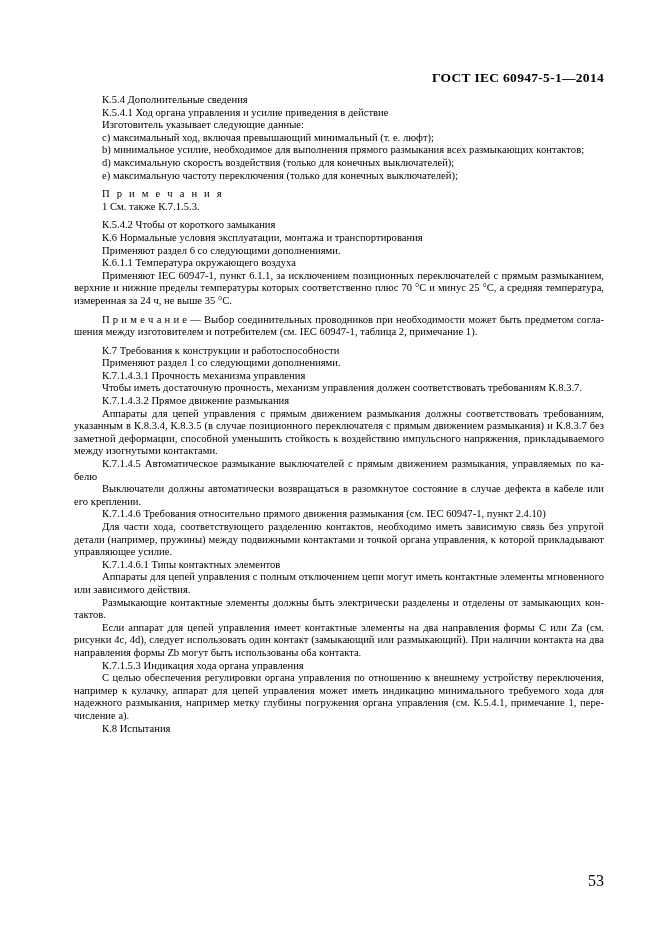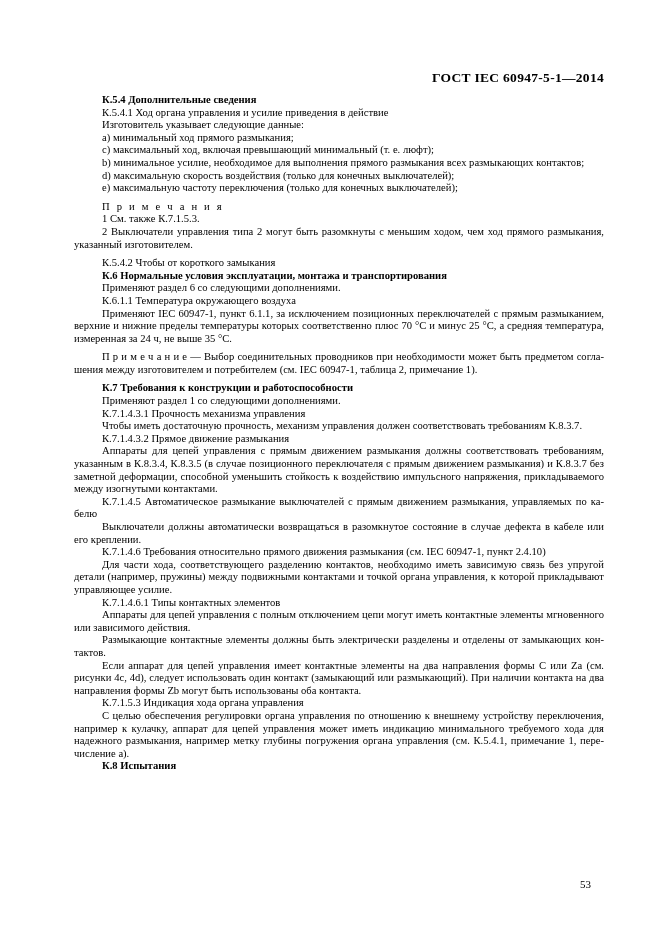--- a/index.html
+++ b/index.html
@@ -42,59 +42,57 @@
     margin: 0;
     font-size: 10.6px;
     line-height: 12.6px;
     text-align: justify;
     text-justify: inter-word;
   }
   .ind {
     text-indent: 28px;
   }
   .bold {
-    font-weight: bold;
+    font-weight: normal;
   }
   .gap {
     height: 6px;
   }
   .spaced {
     letter-spacing: 2.2px;
   }
   .pagenum {
     position: absolute;
     bottom: 46px;
-    right: 70px;
-    font-size: 11px;
+    right: 57px;
+    font-size: 16px;
     font-family: "Liberation Serif", serif;
   }
 </style>
 </head>
 <body>
 
 <div class="page">
 
   <div class="header">ГОСТ IEC 60947-5-1—2014</div>
 
   <div class="content">
 
     <p class="ind bold">К.5.4  Дополнительные сведения</p>
     <p class="ind">К.5.4.1  Ход органа управления и усилие приведения в действие</p>
     <p class="ind">Изготовитель указывает следующие данные:</p>
-    <p class="ind">a)  минимальный ход прямого размыкания;</p>
     <p class="ind">c)  максимальный ход, включая превышающий минимальный (т. е. люфт);</p>
     <p class="ind">b)  минимальное усилие, необходимое для выполнения прямого размыкания всех размыкающих кон­тактов;</p>
     <p class="ind">d)  максимальную скорость воздействия (только для конечных выключателей);</p>
     <p class="ind">e)  максимальную частоту переключения (только для конечных выключателей);</p>
 
     <div class="gap"></div>
 
     <p class="ind spaced">П р и м е ч а н и я</p>
     <p class="ind">1  См. также К.7.1.5.3.</p>
-    <p class="ind">2  Выключатели управления типа 2 могут быть разомкнуты с меньшим ходом, чем ход прямого размыкания, указанный изготовителем.</p>
 
     <div class="gap"></div>
 
     <p class="ind">К.5.4.2  Чтобы от короткого замыкания</p>
     <p class="ind bold">К.6  Нормальные условия эксплуатации, монтажа и транспортирования</p>
     <p class="ind">Применяют раздел 6 со следующими дополнениями.</p>
     <p class="ind">К.6.1.1  Температура окружающего воздуха</p>
     <p class="ind">Применяют IEC 60947-1, пункт 6.1.1, за исключением позиционных переключателей с прямым размыканием, верхние и нижние пределы температуры которых соответственно плюс 70 °С и минус 25 °С, а средняя температура, измеренная за 24 ч, не выше 35 °С.</p>
 
     <div class="gap"></div>

